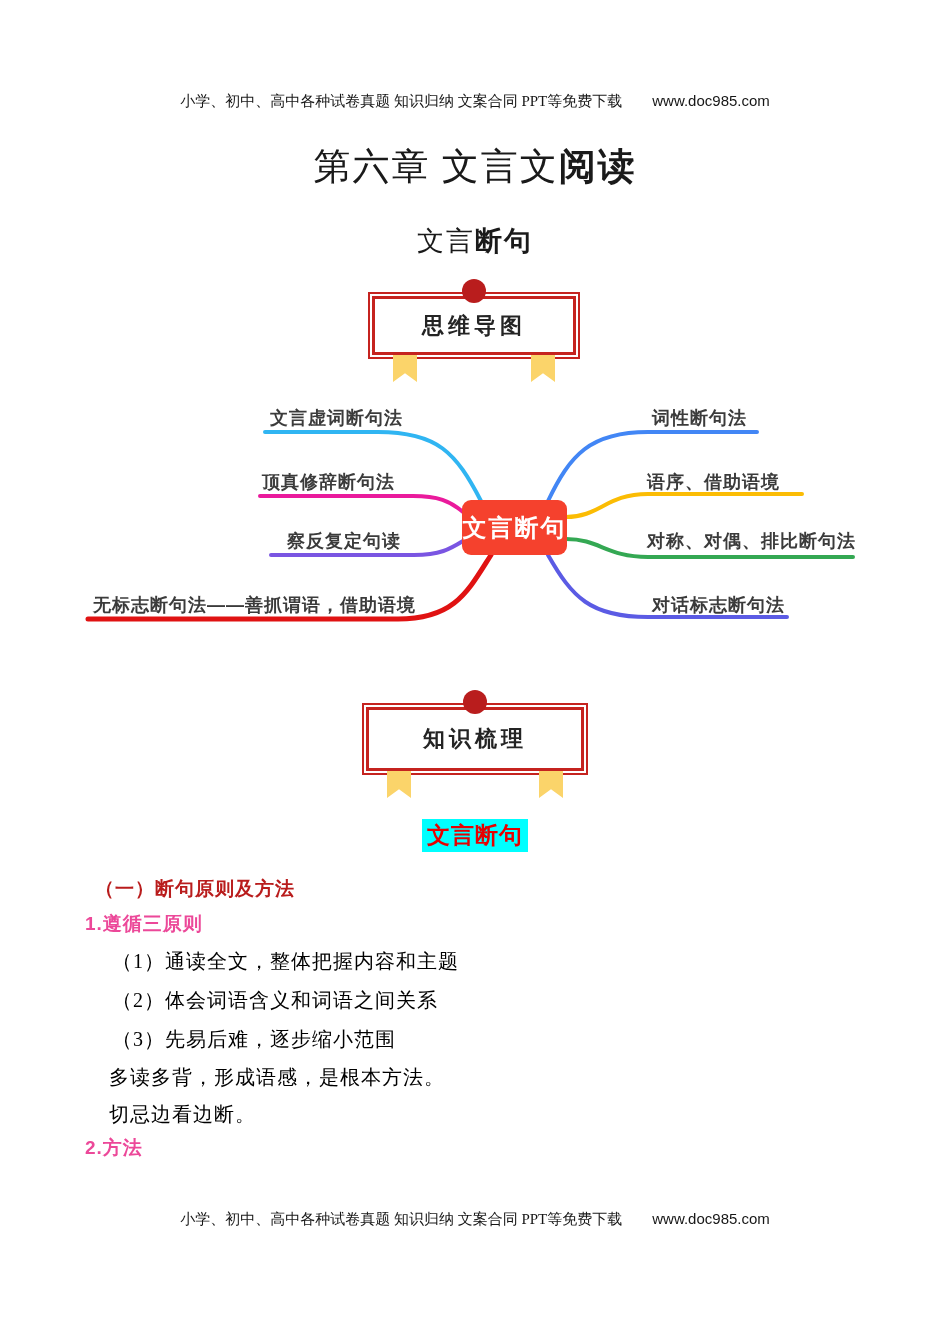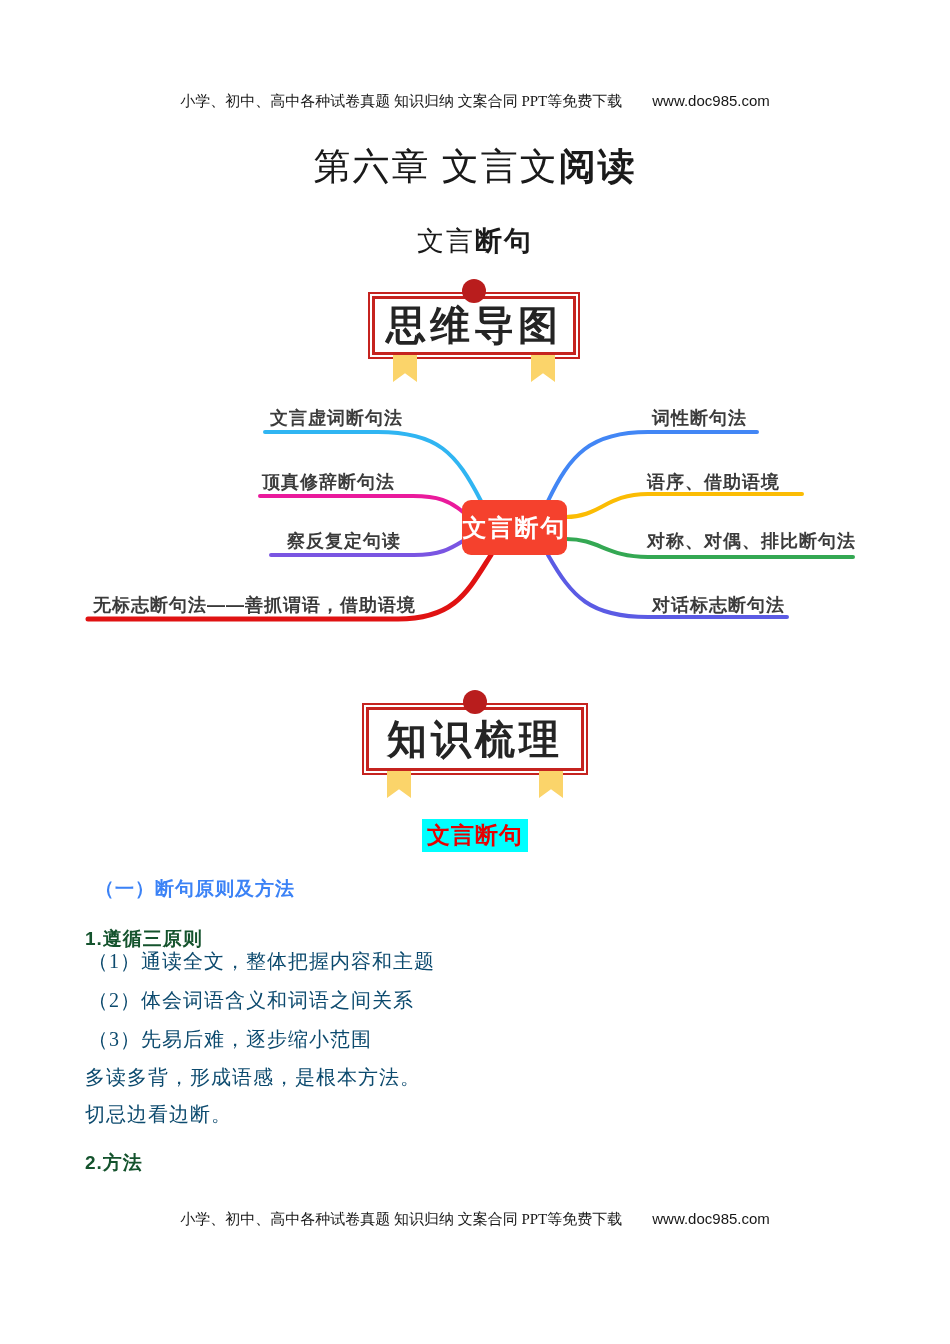--- a/index.html
+++ b/index.html
@@ -77,21 +77,21 @@
     left: 50%;
     transform: translateX(-50%);
     z-index: 3;
   }
   .stamp .stamp-label {
     position: absolute;
     inset: 0;
     display: flex;
     align-items: center;
     justify-content: center;
-    font-size: 40px;
+    font-size: 22px;
     font-weight: 700;
     color: #242424;
     letter-spacing: 4px;
     z-index: 2;
   }
   .stamp .ribbon {
     position: absolute;
     width: 24px;
     height: 27px;
     bottom: -23px;
@@ -149,35 +149,35 @@
     letter-spacing: 1px;
   }
   .txt-line {
     position: absolute;
     white-space: nowrap;
   }
   .red-heading {
     left: 95px; top: 876px;
     font-size: 19px;
     font-weight: 700;
-    color: #3b82f6;
+    color: #b91c1c;
     letter-spacing: 1px;
   }
   .bold-line {
     font-size: 19px;
     font-weight: 700;
-    color: #14532d;
-    letter-spacing: 1px;
-    margin-top: 15px;
+    color: #ec4899;
+    letter-spacing: 1px;
   }
   .body-line {
     font-family: "Liberation Serif", serif;
     font-size: 20px;
-    color: #0c4a6e;
-    letter-spacing: 1px;
+    color: #000000;
+    letter-spacing: 1px;
+    margin-left: 24px;
   }
   #sub1   { left: 85px; top: 911px; }
   #item1  { left: 88px; top: 948px; }
   #item2  { left: 88px; top: 987px; }
   #item3  { left: 88px; top: 1026px; }
   #note1  { left: 85px; top: 1064px; }
   #note2  { left: 85px; top: 1101px; }
   #sub2   { left: 85px; top: 1135px; }
 </style>
 </head>

